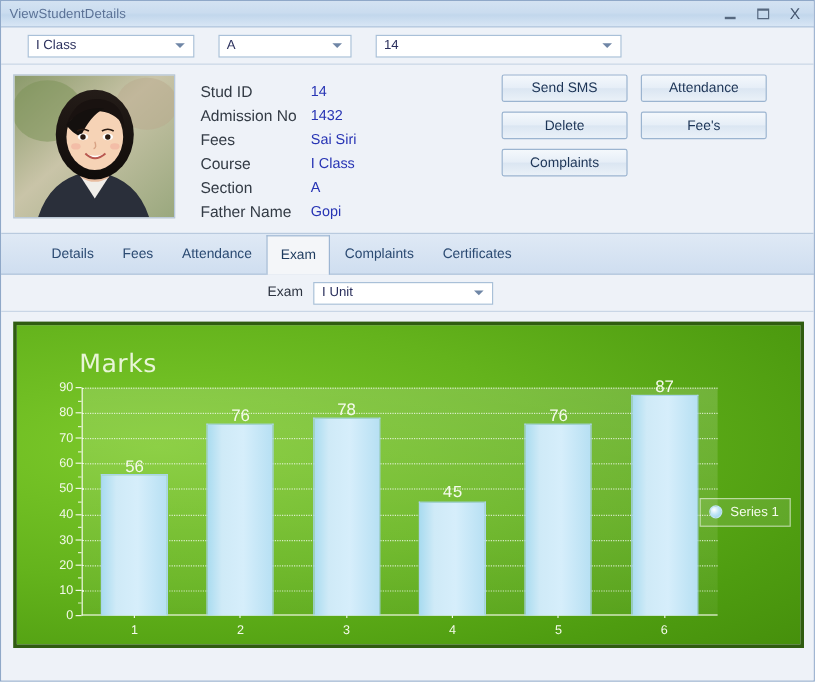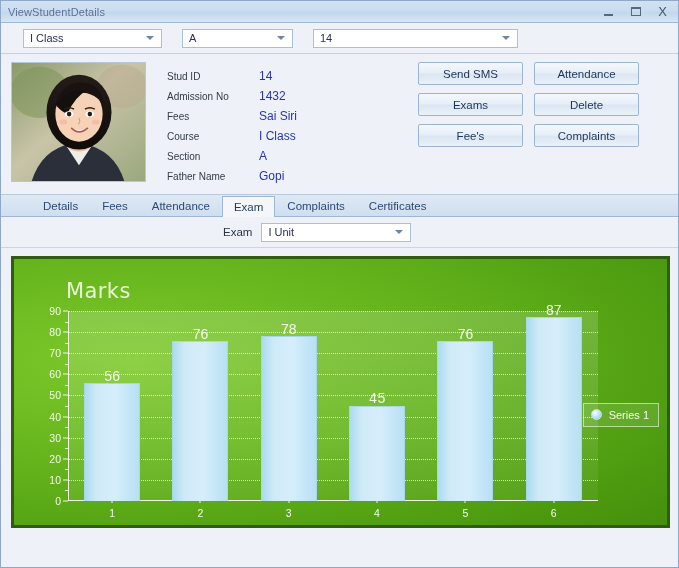--- a/index.html
+++ b/index.html
@@ -108,21 +108,21 @@
 
   .info {
     margin-left: 21px;
     display: grid;
     grid-template-columns: 92px auto;
     align-content: start;
     row-gap: 3px;
     padding-top: 6px;
   }
   .info-label {
-    font-size: 10px; color: #333b45;
+    font-size: 13px; color: #333b45;
     line-height: 17px;
   }
   .info-value {
     font-size: 12px; color: #2734b4;
     line-height: 17px;
   }
 
   .btngrid {
     position: absolute;
     left: 417px; top: 8px;
@@ -147,21 +147,21 @@
   .tabstrip {
     flex: 0 0 22px;
     background: linear-gradient(to bottom,#dfe9f5,#cfdef0);
     border-bottom: 1px solid #9db6d3;
     display: flex; align-items: flex-end;
     padding-left: 30px;
     box-sizing: border-box;
   }
   .tab {
     height: 21px;
-    padding: 4px 11px;
+    padding: 16px 11px;
     font-size: 11.5px;
     color: #2b4a72;
     display: flex; align-items: center;
     box-sizing: border-box;
     border: 1px solid transparent;
     border-bottom: none;
     cursor: default;
   }
   .tab.active {
     background: #f4f6f9;
@@ -402,21 +402,20 @@
       <div class="info-value">I Class</div>
       <div class="info-label">Section</div>
       <div class="info-value">A</div>
       <div class="info-label">Father Name</div>
       <div class="info-value">Gopi</div>
     </div>
 
     <div class="btngrid">
       <div class="btn">Send SMS</div>
       <div class="btn">Attendance</div>
-      <div class="btn">Exams</div>
       <div class="btn">Delete</div>
       <div class="btn">Fee's</div>
       <div class="btn">Complaints</div>
     </div>
   </div>
 
   <div class="tabstrip">
     <div class="tab">Details</div>
     <div class="tab">Fees</div>
     <div class="tab">Attendance</div>

